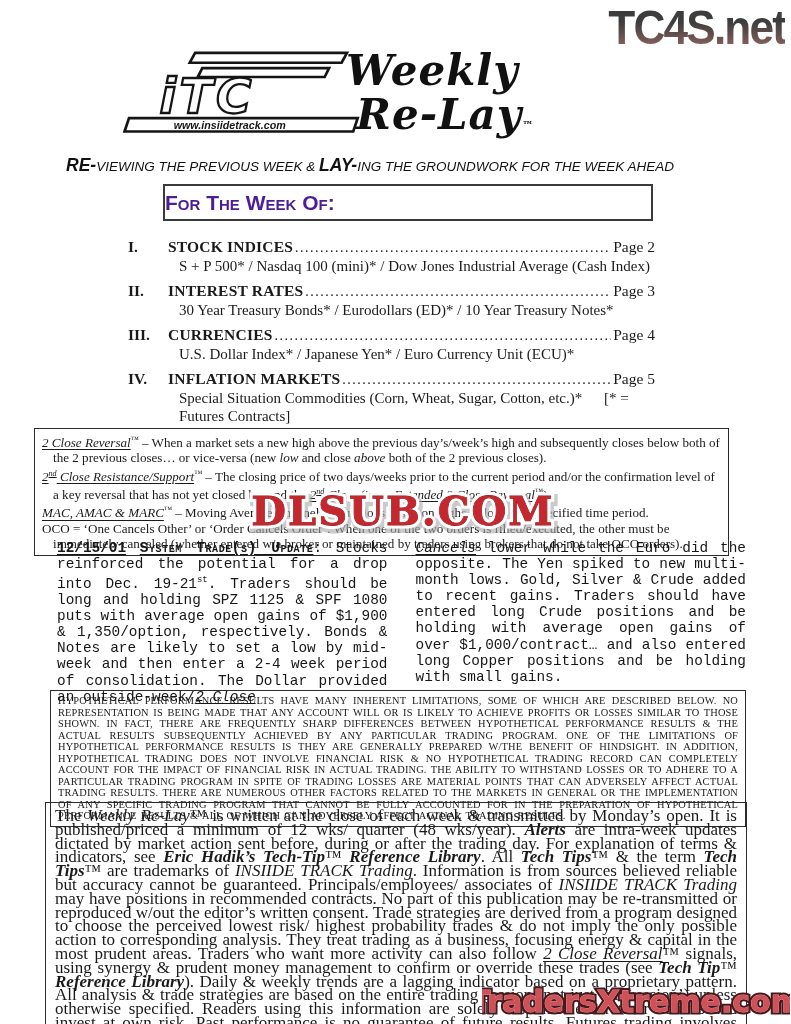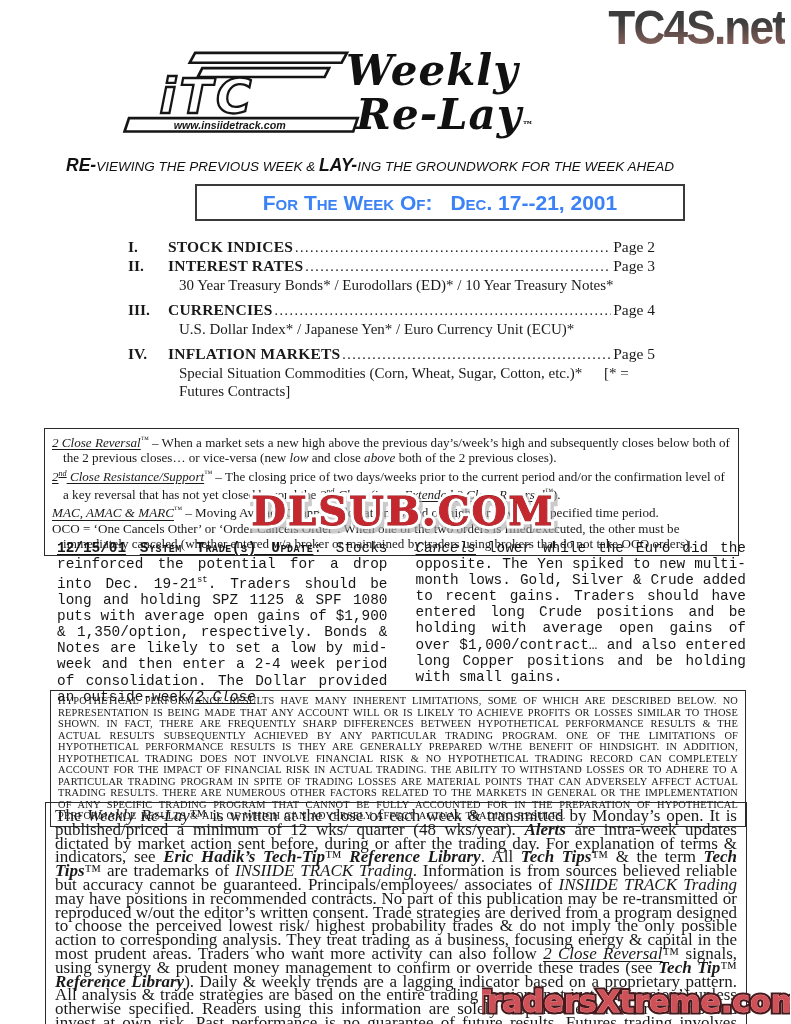--- a/index.html
+++ b/index.html
@@ -20,39 +20,39 @@
   .title1{left:346px;top:50px;}
   .title2{left:356px;top:94px;}
   .tm{font-size:11px;font-weight:bold;vertical-align:baseline;letter-spacing:0;}
   .tagline{left:40px;top:142px;width:660px;text-align:center;
            font-family:"Liberation Sans",sans-serif;color:#111;white-space:nowrap;margin-top:13px;}
   .tg{font-style:italic;font-size:13.5px;}
   .tg-b{font-style:italic;font-weight:bold;font-size:17.5px;}
 
   
   .weekbox{left:163px;top:184px;width:486px;height:33px;border:2px solid #3a3a3a;
-           display:flex;align-items:center;justify-content:center;
+           display:flex;align-items:center;justify-content:flex-start;
            font-family:"Liberation Sans",sans-serif;font-weight:bold;font-size:21px;
-           font-variant:small-caps;color:#3b82f6;margin-left:32px;}
+           font-variant:small-caps;color:#4c1d95;}
   .weekbox .date{margin-left:18px;}
 
   
   .toc{left:128px;top:238px;width:527px;font-size:15.5px;}
   .toc-row{display:flex;align-items:baseline;line-height:18px;}
   .toc-num{width:40px;font-weight:bold;}
   .toc-title{font-weight:bold;letter-spacing:.2px;white-space:nowrap;}
   .leader{flex:1;overflow:hidden;white-space:nowrap;margin:0 2px;}
   .leader::after{content:"...................................................................................................................................";letter-spacing:1.5px;font-size:14px;}
   .toc-page{white-space:nowrap;}
   .toc-sub{margin-left:51px;line-height:18px;margin-bottom:7px;font-size:15px;}
   .toc-sub.last{margin-bottom:8px;}
   .toc-note{margin-left:18px;}
 
   
-  .defbox{left:44px;top:428px;width:695px;border:1.5px solid #2a2a2a;box-sizing:border-box;
+  .defbox{left:34px;top:428px;width:695px;border:1.5px solid #2a2a2a;box-sizing:border-box;
           padding:3px 7px 4px 7px;font-size:13.1px;line-height:15.1px;}
   .def{padding-left:11px;text-indent:-11px;}
   .term{font-style:italic;text-decoration:underline;text-underline-offset:2px;}
   .tsup{font-style:italic;text-decoration:underline;vertical-align:super;font-size:.62em;}
   .sup{vertical-align:super;font-size:.62em;}
   .i{font-style:italic;}
   .bi{font-weight:bold;font-style:italic;}
   .iu{font-style:italic;text-decoration:underline;text-underline-offset:2px;}
   .bu{font-weight:bold;text-decoration:underline;text-underline-offset:2px;}
   .sc{font-variant:small-caps;}
@@ -99,30 +99,30 @@
   <span>Weekly</span>
 </div>
 <div class="abs mast-title title2">
   <span>Re-Lay</span><span class="tm">™</span>
 </div>
 
 <div class="abs tagline"><span class="tg-b">RE-</span><span class="tg">VIEWING THE PREVIOUS WEEK &amp; </span><span class="tg-b">LAY-</span><span class="tg">ING THE GROUNDWORK FOR THE WEEK AHEAD</span></div>
 
 <div class="abs weekbox">
   <span>For The Week Of:</span>
-  <span class="date">Dec. 17--21, 2001</span>
 </div>
 
 <div class="abs toc">
   <div class="toc-row">
     <span class="toc-num">I.</span>
     <span class="toc-title">STOCK INDICES</span>
     <span class="leader"></span>
     <span class="toc-page">Page 2</span>
   </div>
+  <div class="toc-sub">S + P 500* / Nasdaq 100 (mini)* / Dow Jones Industrial Average (Cash Index)</div>
 
   <div class="toc-row">
     <span class="toc-num">II.</span>
     <span class="toc-title">INTEREST RATES</span>
     <span class="leader"></span>
     <span class="toc-page">Page 3</span>
   </div>
   <div class="toc-sub">30 Year Treasury Bonds* / Eurodollars (ED)* / 10 Year Treasury Notes*</div>
 
   <div class="toc-row">

